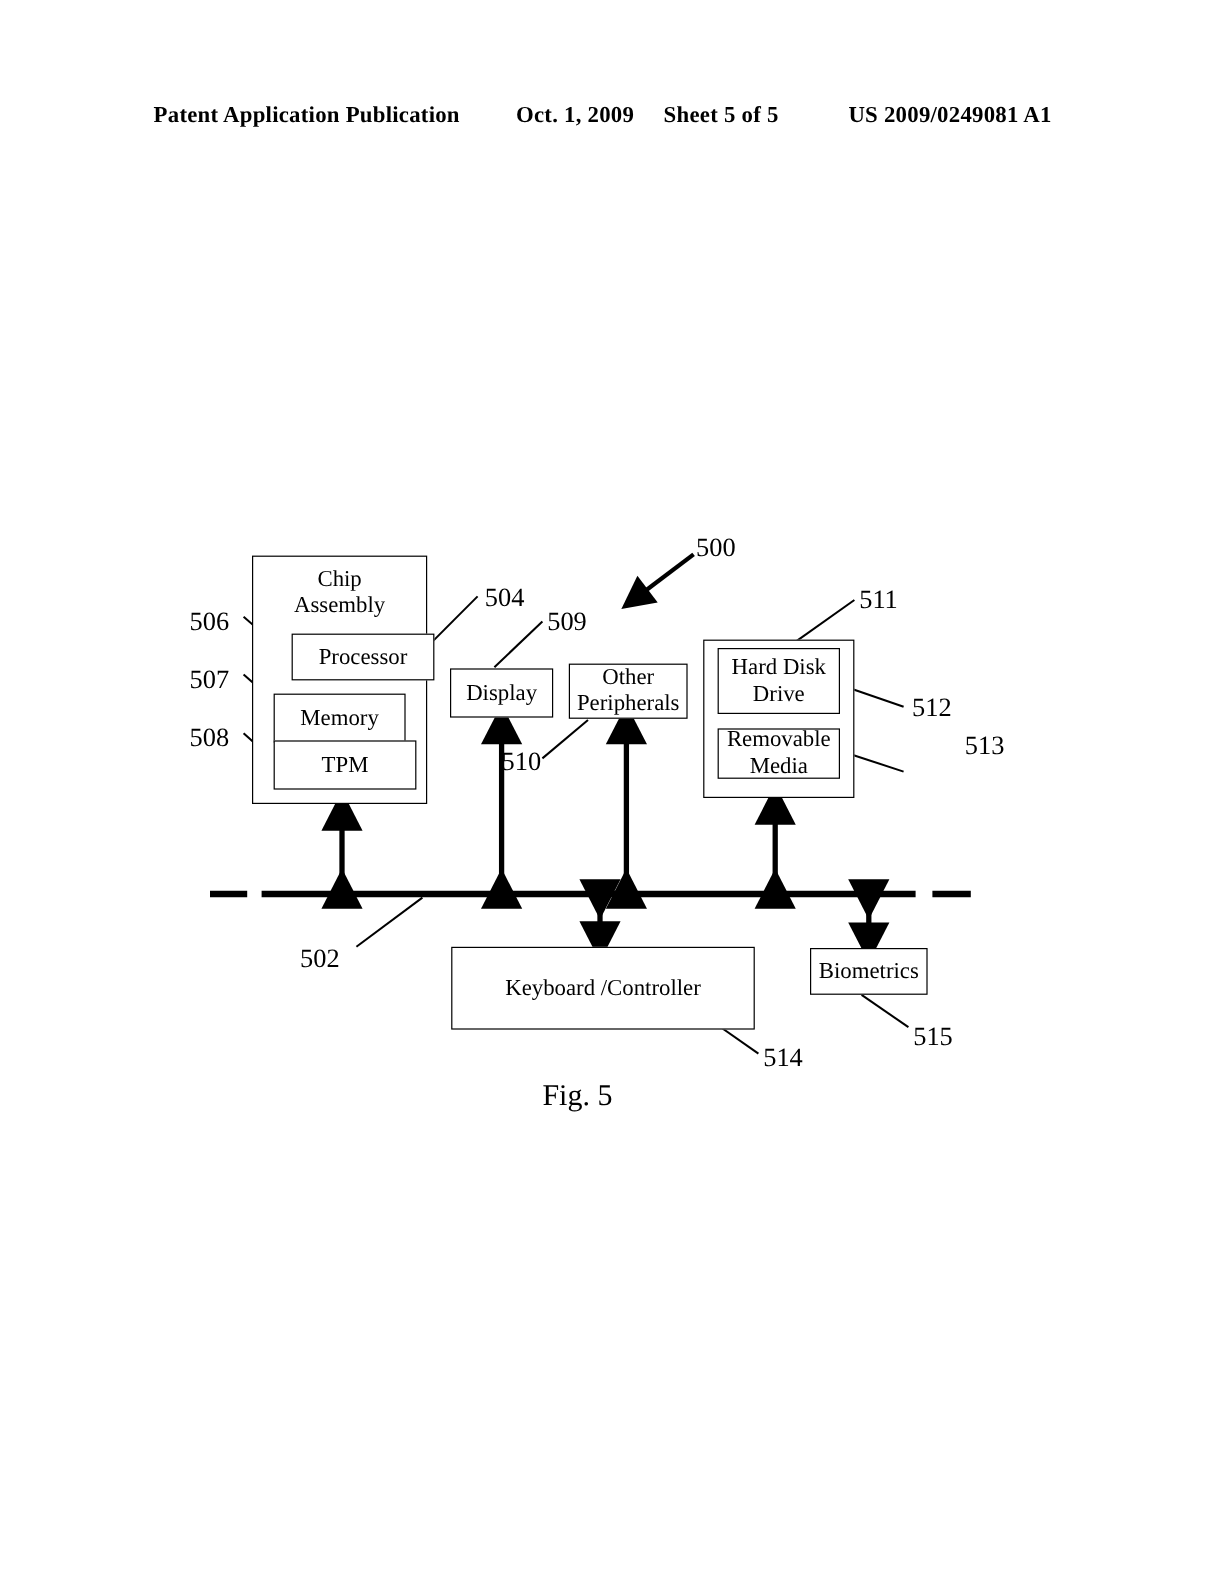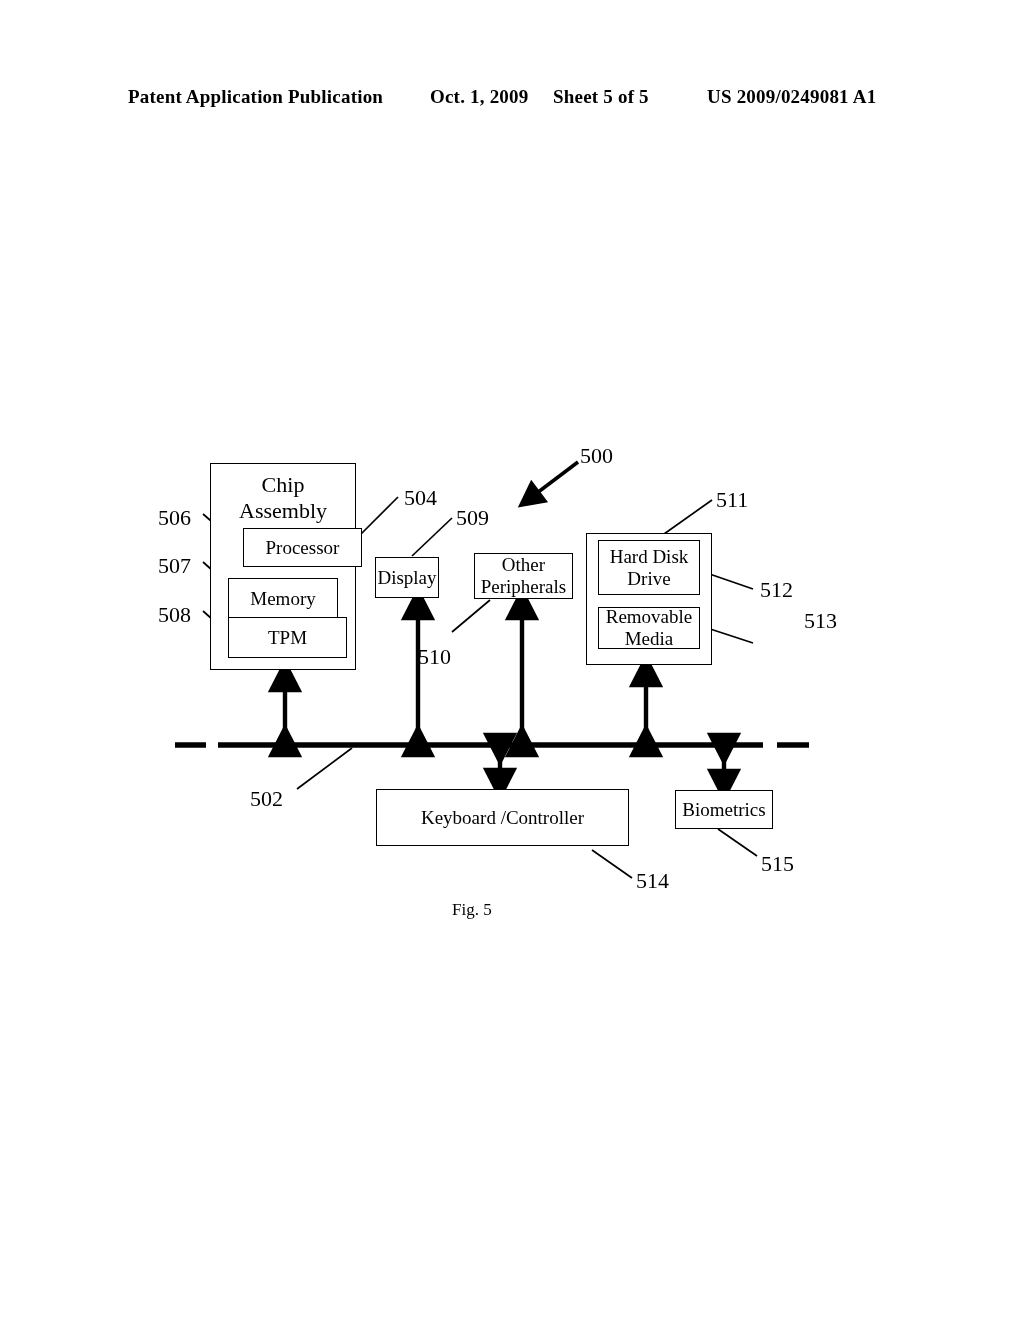--- a/index.html
+++ b/index.html
@@ -72,32 +72,32 @@
 
   .reflabel {
     position: absolute;
     font-size: 22px;
     font-family: "Liberation Serif", "DejaVu Serif", serif;
     white-space: nowrap;
   }
 
   .fig-caption {
     position: absolute;
-    font-size: 17px;
+    font-size: 25px;
     font-family: "Liberation Serif", "DejaVu Serif", serif;
     white-space: nowrap;
   }
 
   .chip-title {
     position: absolute;
     left: 0;
     right: 0;
     top: 8px;
     text-align: center;
-    font-size: 22px;
+    font-size: 19px;
     line-height: 1.16;
   }
 </style>
 </head>
 <body>
 
 <div class="page-header">
   <span class="hdr-pub">Patent Application Publication</span>
   <span class="hdr-date">Oct. 1, 2009</span>
   <span class="hdr-sheet">Sheet 5 of 5</span>
@@ -173,21 +173,21 @@
   </div>
 
   <div class="fbox" style="left:228px; top:578px; width:110px; height:41px;">
     <span>Memory</span>
   </div>
 
   <div class="fbox" style="left:228px; top:617px; width:119px; height:41px;">
     <span>TPM</span>
   </div>
 
-  <div class="fbox" style="left:375px; top:557px; width:64px; height:41px;">
+  <div class="fbox" style="left:375px; top:557px; width:86px; height:41px;">
     <span>Display</span>
   </div>
 
   <div class="fbox" style="left:474px; top:553px; width:99px; height:46px;">
     <div>
       <div>Other</div>
       <div>Peripherals</div>
     </div>
   </div>
 
@@ -202,35 +202,35 @@
     </div>
   </div>
 
   <div class="fbox" style="left:598px; top:607px; width:102px; height:42px;">
     <div>
       <div>Removable</div>
       <div>Media</div>
     </div>
   </div>
 
-  <div class="fbox" style="left:376px; top:789px; width:253px; height:57px;">
+  <div class="fbox" style="left:376px; top:789px; width:253px; height:69px;">
     <span>Keyboard /Controller</span>
   </div>
 
   <div class="fbox" style="left:675px; top:790px; width:98px; height:39px;">
     <span>Biometrics</span>
   </div>
 
   <div class="reflabel" style="left:158px; top:505px;">506</div>
   <div class="reflabel" style="left:158px; top:553px;">507</div>
   <div class="reflabel" style="left:158px; top:602px;">508</div>
 
   <div class="reflabel" style="left:404px; top:485px;">504</div>
   <div class="reflabel" style="left:456px; top:505px;">509</div>
-  <div class="reflabel" style="left:418px; top:622px;margin-top:22px;">510</div>
+  <div class="reflabel" style="left:418px; top:622px;">510</div>
 
   <div class="reflabel" style="left:716px; top:487px;">511</div>
   <div class="reflabel" style="left:760px; top:577px;">512</div>
   <div class="reflabel" style="left:760px; top:608px;margin-left:44px;">513</div>
 
   <div class="reflabel" style="left:250px; top:786px;">502</div>
   <div class="reflabel" style="left:636px; top:868px;">514</div>
   <div class="reflabel" style="left:761px; top:851px;">515</div>
 
   <div class="reflabel" style="left:580px; top:443px;">500</div>

